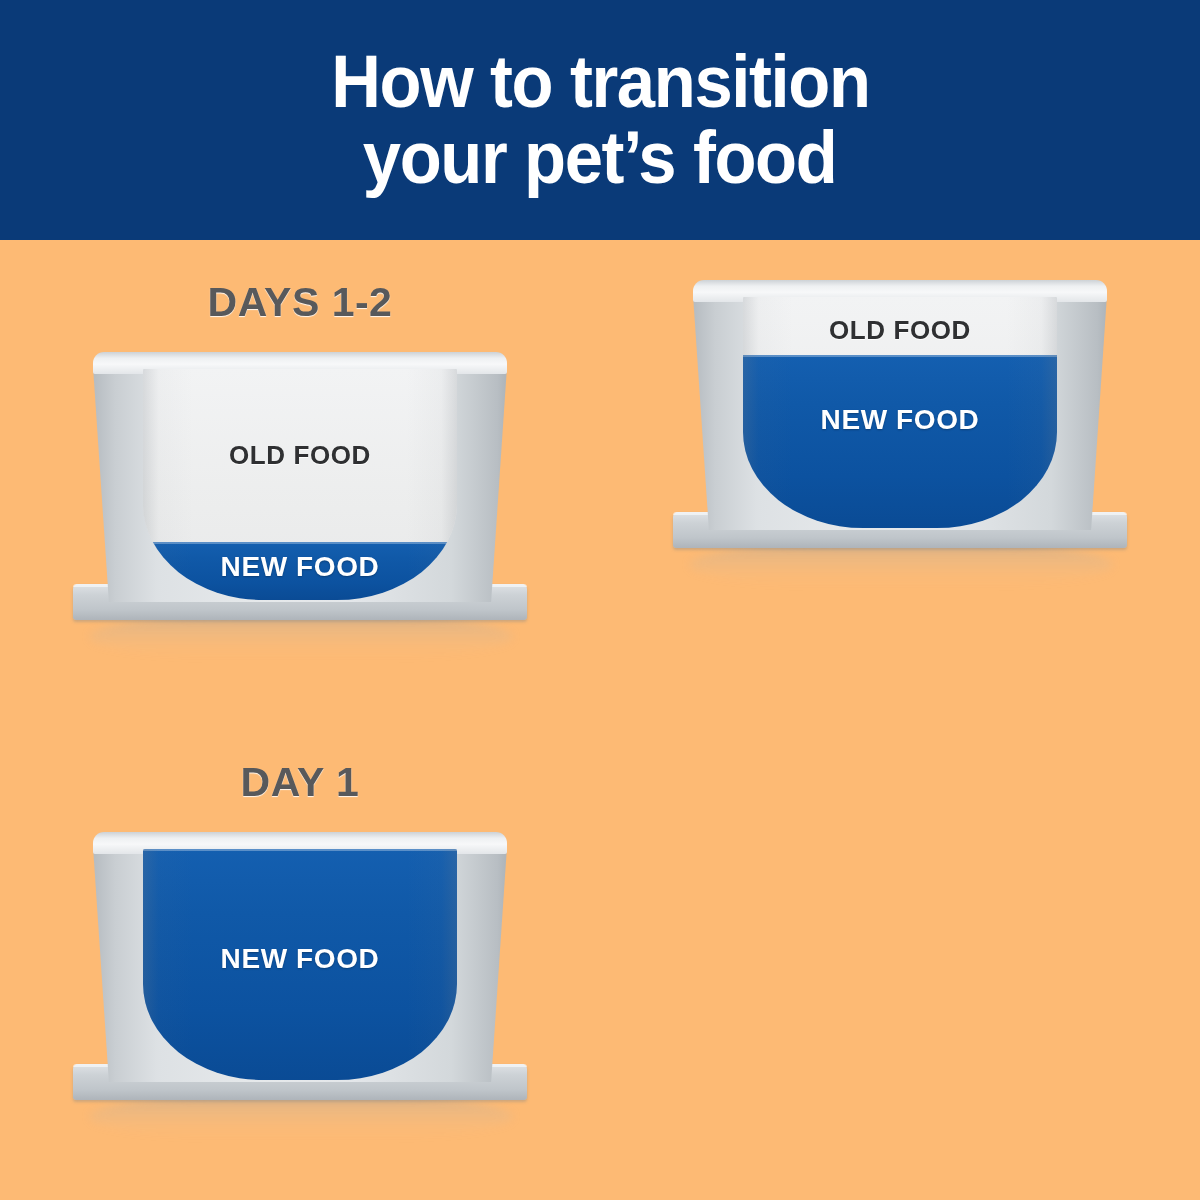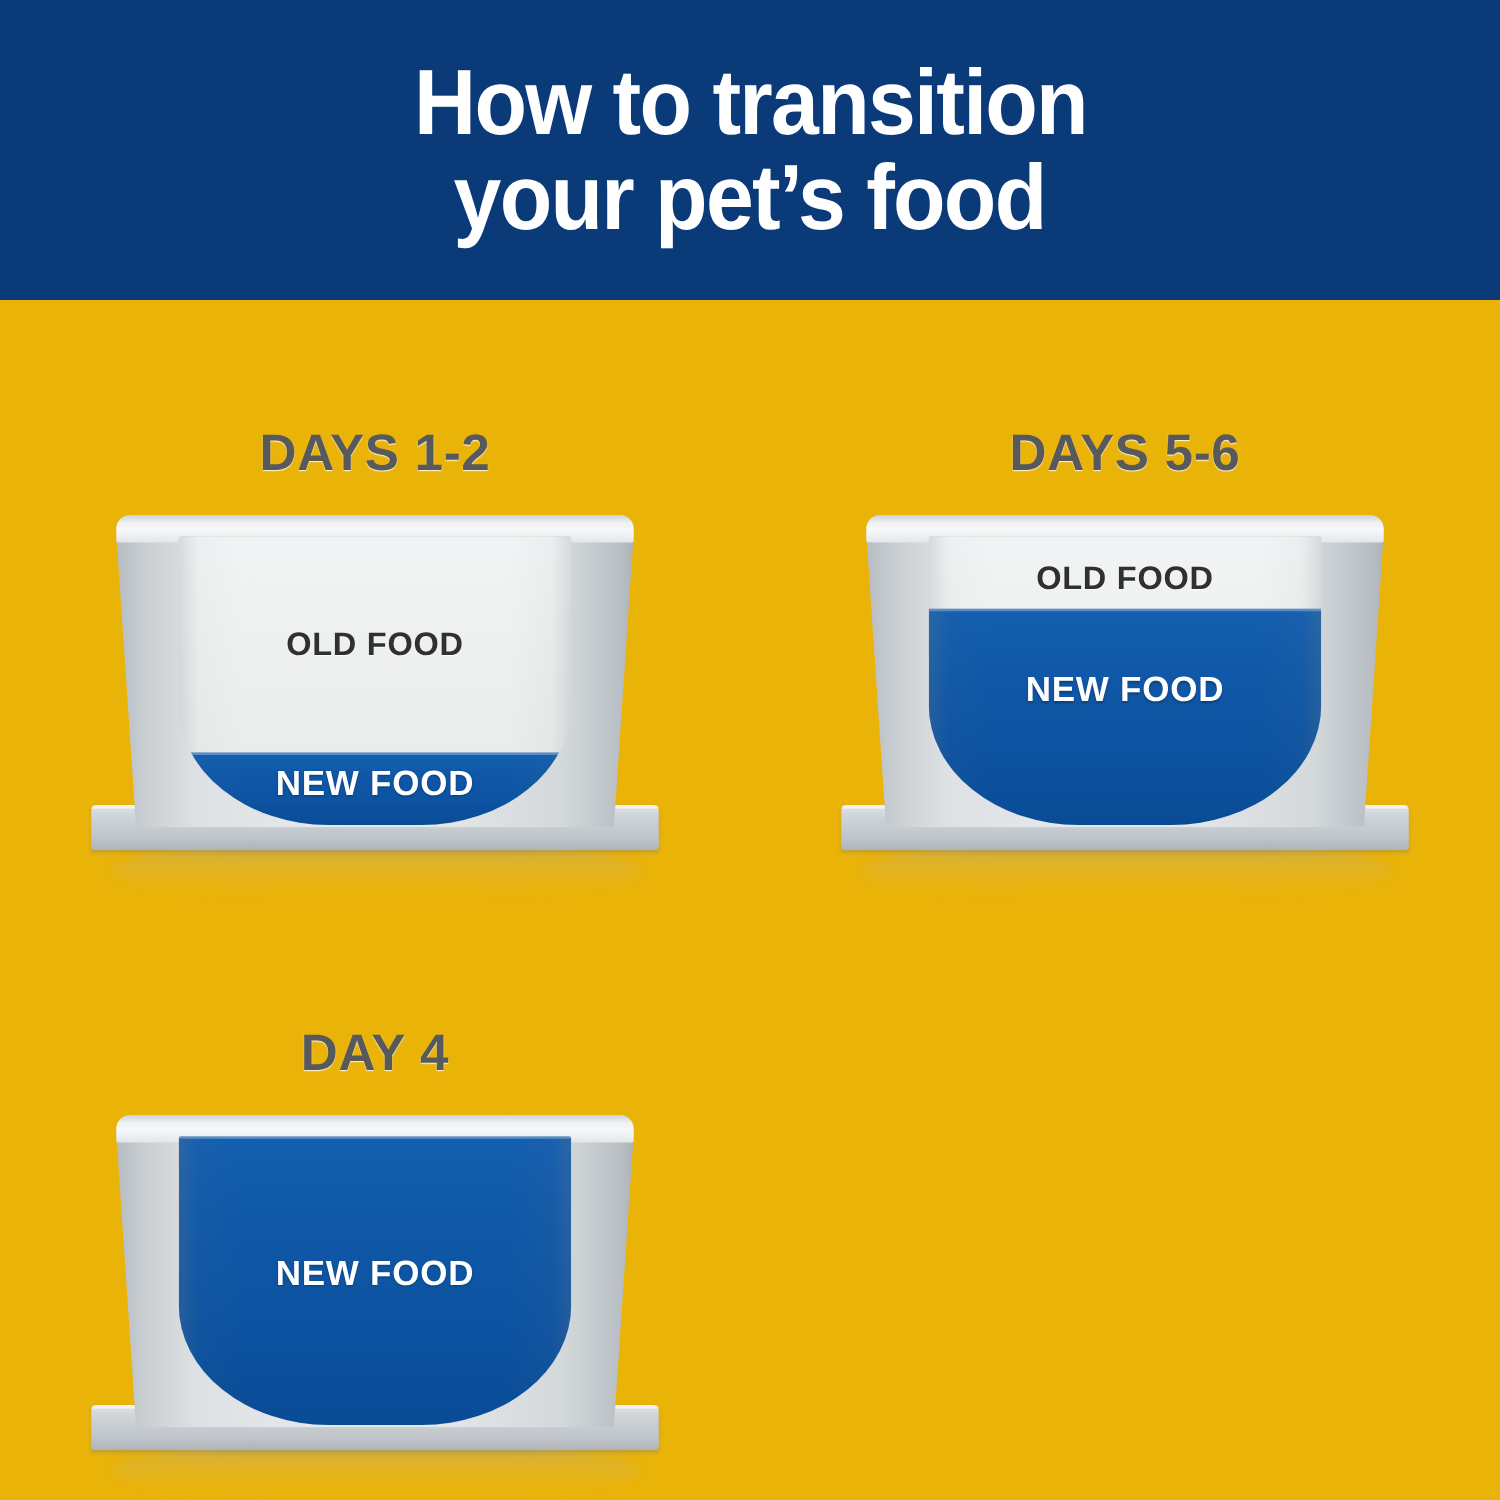--- a/index.html
+++ b/index.html
@@ -9,21 +9,21 @@
     height: 1200px;
     background: #ffffff;
     font-family: "Liberation Sans", sans-serif;
     overflow: hidden;
   }
 
   #page {
     position: relative;
     width: 1200px;
     height: 1200px;
-    background: #eab308;
+    background: #fdba74;
   }
 
   
   #header {
     position: absolute;
     left: 0; top: 0;
     width: 1200px;
     height: 240px;
     background: #0a3a78;
     display: flex;
@@ -53,21 +53,21 @@
     grid-template-columns: 1fr 1fr;
     grid-template-rows: 1fr 1fr;
   }
 
   .cell {
     position: relative;
     display: flex;
     flex-direction: column;
     align-items: center;
     justify-content: flex-start;
-    padding-top: 100px;
+    padding-top: 40px;
   }
 
   .day-label {
     color: #58595b;
     font-family: "Liberation Sans", sans-serif;
     font-weight: bold;
     font-size: 41px;
     letter-spacing: 0.5px;
     line-height: 44px;
     margin-bottom: 28px;
@@ -263,40 +263,39 @@
           <div class="new-food" style="height: 58px;">
             <div class="food-label new-label" style="top: 9px;">NEW FOOD</div>
           </div>
           <div class="cavity-shade"></div>
         </div>
       </div>
     </div>
 
 
     <div class="cell">
-      <div class="day-label">DAYS 5-6</div>
       <div class="bowl-wrap">
         <div class="bowl-shadow"></div>
         <div class="bowl-base"></div>
         <div class="bowl-body"></div>
         <div class="bowl-rim"></div>
         <div class="bowl-cavity">
           <div class="old-food">
             <div class="food-label old-label" style="top: 18px;">OLD FOOD</div>
           </div>
           <div class="new-food" style="height: 173px;">
             <div class="food-label new-label" style="top: 49px;">NEW FOOD</div>
           </div>
           <div class="cavity-shade"></div>
         </div>
       </div>
     </div>
 
     <div class="cell">
-      <div class="day-label">DAY 4</div>
+      <div class="day-label">DAY 1</div>
       <div class="bowl-wrap">
         <div class="bowl-shadow"></div>
         <div class="bowl-base"></div>
         <div class="bowl-body"></div>
         <div class="bowl-rim"></div>
         <div class="bowl-cavity">
           <div class="old-food">
             
           </div>
           <div class="new-food" style="height: 231px;">

